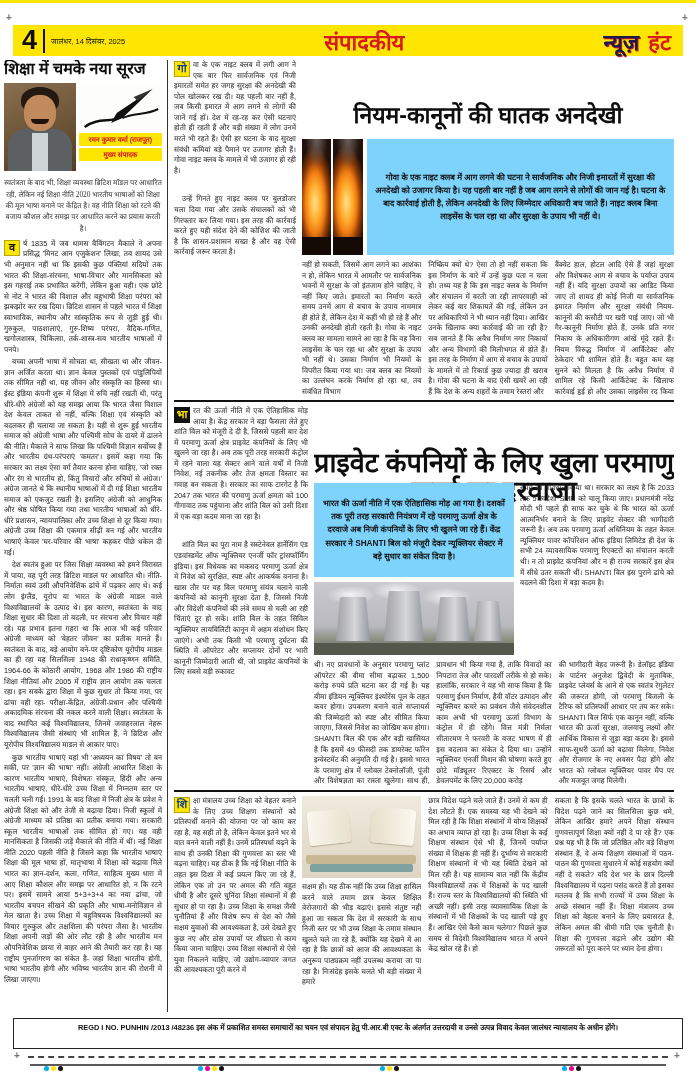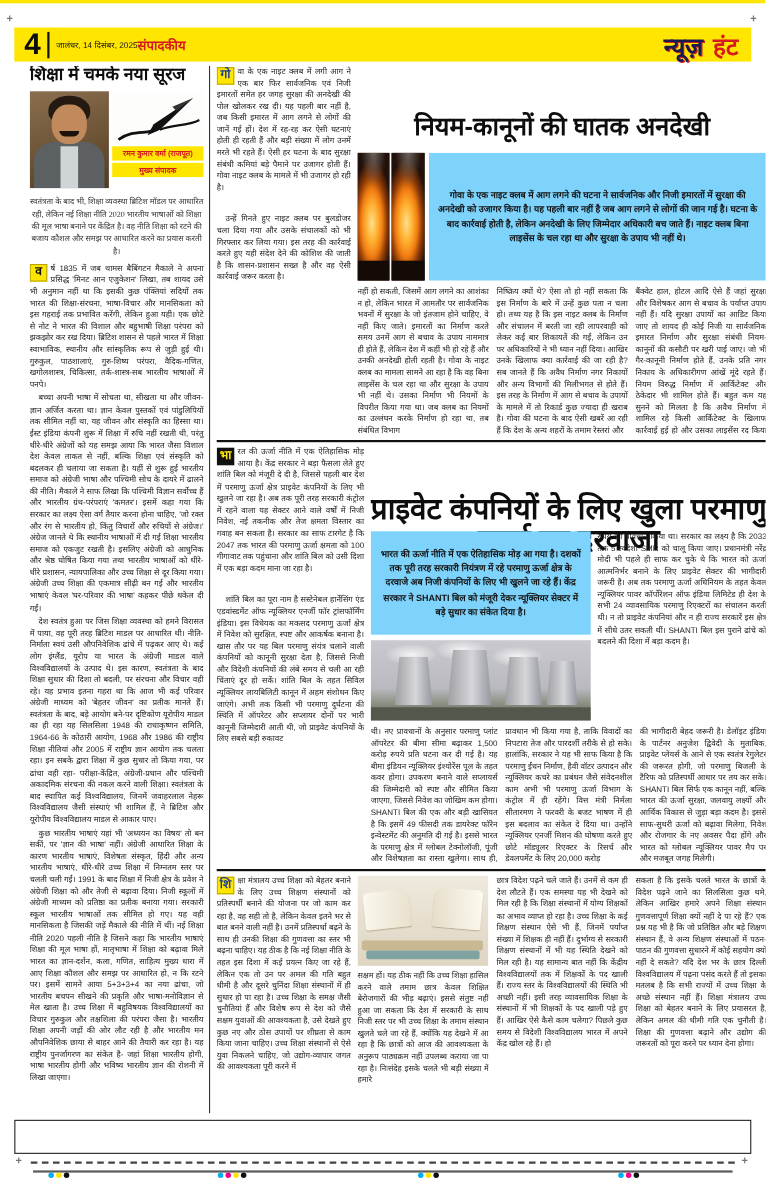--- a/index.html
+++ b/index.html
@@ -9,27 +9,27 @@
     font-family:"Liberation Sans","DejaVu Sans",sans-serif; color:#1c1c1c;
   }
   .topstrip { position:absolute; left:0; top:2; width:696px; height:3px; background:#ffe600; }
   .crop { position:absolute; font-size:10px; color:#777; font-weight:bold; }
 
   
   .header { position:absolute; left:13px; top:25px; width:670px; height:31px; background:#ffe600; display:flex; align-items:center; }
   .pageno { font-size:27px; font-weight:bold; color:#0d0d0d; padding-left:9px; line-height:31px; }
   .pgdiv { width:2px; height:24px; background:#111; margin:0 6px; }
   .hdate { font-size:7.5px; font-weight:normal; color:#111; }
-  .sectitle { flex:1; text-align:left; font-size:12px; font-weight:bold; color:#d71920; }
+  .sectitle { flex:1; text-align:center; font-size:22px; font-weight:bold; color:#d71920; }
   .masthead { margin-right:12px; font-weight:bold; font-size:22px; white-space:nowrap; }
   .mast1 { color:#1b1a4e; text-shadow:1px 1px 0 #d71920; }
   .mast2 { color:#d71920; margin-left:3px; }
 
   
-  .main { position:absolute; left:27px; top:60px; width:670px; height:952px; display:flex; }
+  .main { position:absolute; left:4px; top:60px; width:670px; height:952px; display:flex; }
   .leftcol { width:164px; padding-right:5px; border-right:1px solid #333; display:flex; flex-direction:column; overflow:hidden; }
   .rightzone { flex:1; padding-left:6px; display:flex; flex-direction:column; }
 
   
   .lead-h1 { font-size:16px; font-weight:bold; color:#0d0d0d; line-height:1.15; margin-bottom:5px; }
   .figrow { display:flex; height:88px; margin-bottom:3px; }
   .aphoto { width:72px; height:88px; position:relative; overflow:hidden;
     background:linear-gradient(160deg,#8a6e50 0%,#6d5436 55%,#4f3c24 100%); }
   .aphoto .hair { position:absolute; left:17px; top:4px; width:38px; height:26px; border-radius:50% 50% 40% 40%; background:#241a12; }
   .aphoto .face { position:absolute; left:20px; top:12px; width:32px; height:36px; border-radius:45%; background:#c08a5c; }
@@ -227,20 +227,21 @@
           <div class="educol">छात्र विदेश पढ़ने चले जाते हैं। उनमें से कम ही देश लौटते हैं। एक समस्या यह भी देखने को मिल रही है कि शिक्षा संस्थानों में योग्य शिक्षकों का अभाव व्याप्त हो रहा है। उच्च शिक्षा के कई शिक्षण संस्थान ऐसे भी हैं, जिनमें पर्याप्त संख्या में शिक्षक ही नहीं हैं। दुर्भाग्य से सरकारी शिक्षण संस्थानों में भी यह स्थिति देखने को मिल रही है। यह सामान्य बात नहीं कि केंद्रीय विश्वविद्यालयों तक में शिक्षकों के पद खाली हैं। राज्य स्तर के विश्वविद्यालयों की स्थिति भी अच्छी नहीं। इसी तरह व्यावसायिक शिक्षा के संस्थानों में भी शिक्षकों के पद खाली पड़े हुए हैं। आखिर ऐसे कैसे काम चलेगा? पिछले कुछ समय से विदेशी विश्वविद्यालय भारत में अपने केंद्र खोल रहे हैं। हो</div>
           <div class="educol">सकता है कि इसके चलते भारत के छात्रों के विदेश पढ़ने जाने का सिलसिला कुछ थमे, लेकिन आखिर हमारे अपने शिक्षा संस्थान गुणवत्तापूर्ण शिक्षा क्यों नहीं दे पा रहे हैं? एक प्रश्न यह भी है कि जो प्रतिष्ठित और बड़े शिक्षण संस्थान हैं, वे अन्य शिक्षण संस्थाओं में पठन-पाठन की गुणवत्ता सुधारने में कोई सहयोग क्यों नहीं दे सकते? यदि देश भर के छात्र दिल्ली विश्वविद्यालय में पढ़ना पसंद करते हैं तो इसका मतलब है कि सभी राज्यों में उच्च शिक्षा के अच्छे संस्थान नहीं हैं। शिक्षा मंत्रालय उच्च शिक्षा को बेहतर बनाने के लिए प्रयासरत है, लेकिन अमल की धीमी गति एक चुनौती है। शिक्षा की गुणवत्ता बढ़ाने और उद्योग की जरूरतों को पूरा करने पर ध्यान देना होगा।</div>
         </div>
       </div>
     </div>
 
   </div>
 </div>
 
 <div class="imprint">
+  <div>REGD I NO. PUNHIN /2013 /48236 इस अंक में प्रकाशित समस्त समाचारों का चयन एवं संपादन हेतु पी.आर.बी एक्ट के अंतर्गत उत्तरदायी व उनसे उत्पन्न विवाद केवल जालंधर न्यायालय के अधीन होंगे।</div>
 </div>
 <div class="crop" style="left:14px; top:1050px;">+</div>
 <div class="crop" style="left:674px; top:1050px;">+</div>
 <div class="dashline"></div>
 <div class="greyline"></div>
 <div class="dots" style="left:44px;">
   <div class="dot d-c"></div>
     <div class="dot d-y"></div>
     <div class="dot d-k"></div>
 </div>

